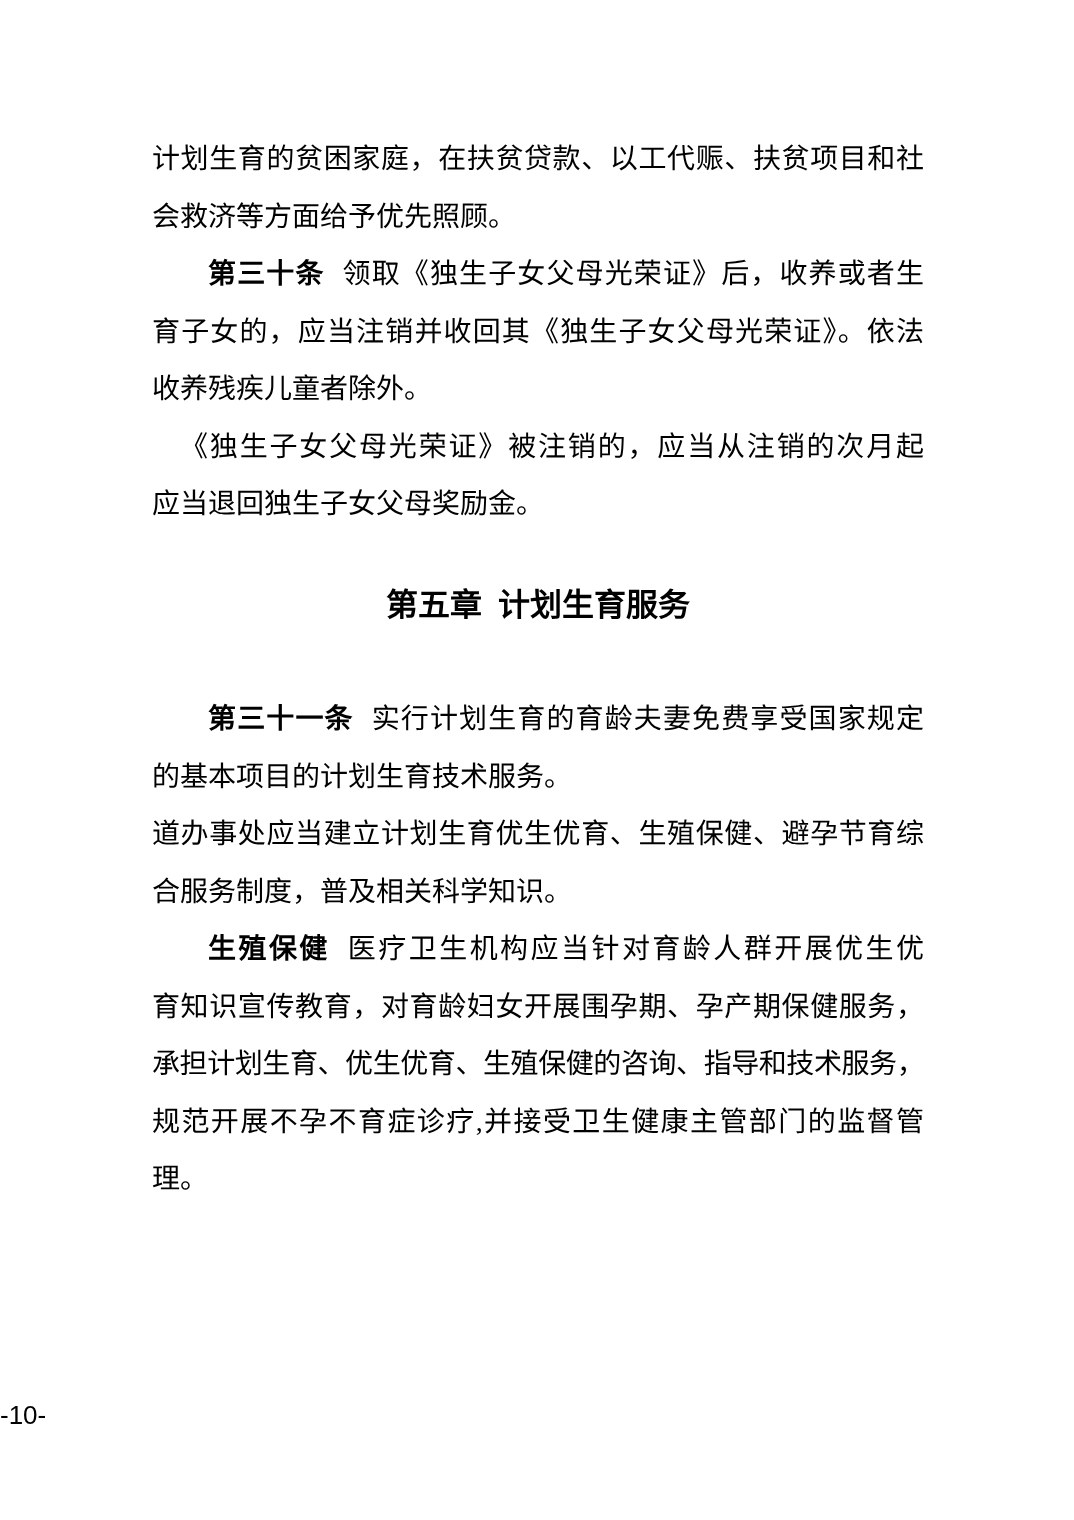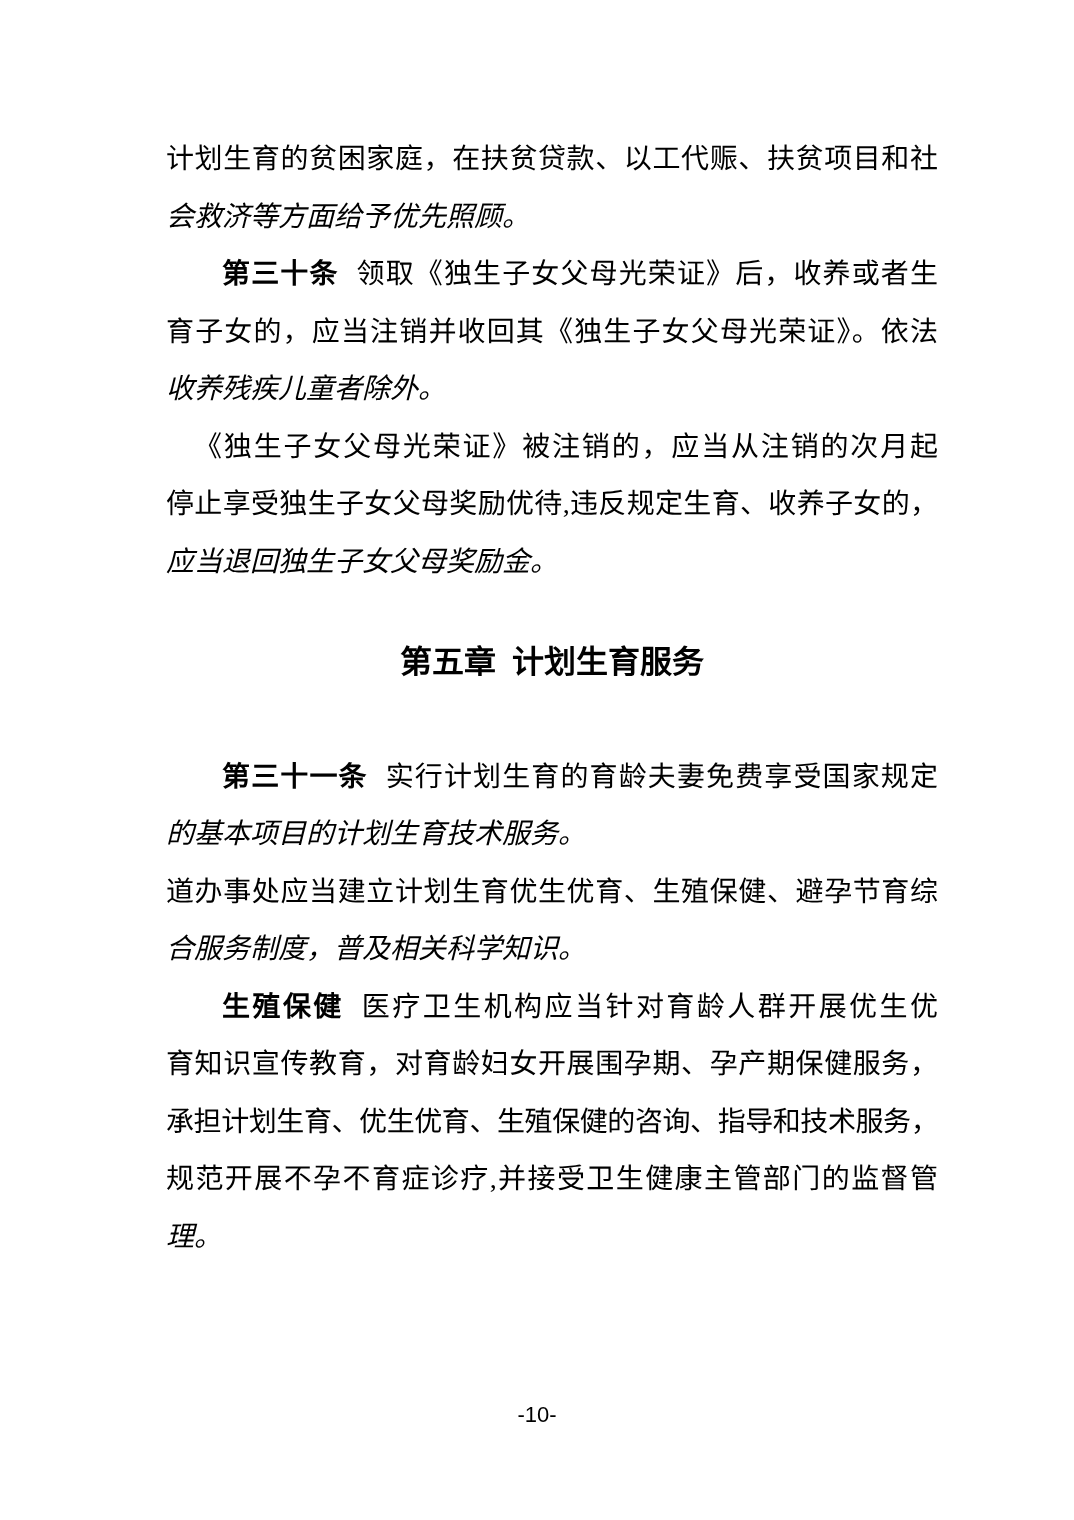--- a/index.html
+++ b/index.html
@@ -7,36 +7,35 @@
     width: 1074px;
     height: 1520px;
     background: #ffffff;
     position: relative;
     color: #000000;
     font-family: "Liberation Serif", "DejaVu Serif", serif;
     overflow: hidden;
   }
   .content {
     position: absolute;
-    left: 166px;
+    left: 152px;
     top: 130px;
     width: 772px;
   }
   .line {
     font-size: 28px;
     line-height: 57.5px;
     height: 57.5px;
     text-align: justify;
     text-align-last: justify;
     white-space: nowrap;
   }
   .line.last {
     text-align: center;
     text-align-last: left;
-    font-style: italic;
   }
   .ind2 { text-indent: 56px; }
   .ind1 { text-indent: 28px; }
   .tight { letter-spacing: -0.7px; }
   .art-label {
     font-family: Liberation Serif, serif;
     font-weight: 700;
     margin-right: 18px;
   }
   .chapter {
@@ -49,40 +48,38 @@
     text-align: right;
     text-align-last: center;
     white-space: nowrap;
   }
   .chapter-title { margin-left: 16px; }
   .page-number {
     position: absolute;
     top: 1398px;
     left: 0;
     width: 100%;
-    text-align: center;
     font-family: "Liberation Sans", "DejaVu Sans", sans-serif;
-    font-size: 22px;
+    font-size: 26px;
     line-height: 34px;
   }
 </style>
 </head>
 <body>
 
 <div class="content">
 
   <div class="line">计划生育的贫困家庭，在扶贫贷款、以工代赈、扶贫项目和社</div>
   <div class="line last">会救济等方面给予优先照顾。</div>
 
   <div class="line ind2"><b class="art-label">第三十条</b><span>领取《独生子女父母光荣证》后，收养或者生</span></div>
   <div class="line">育子女的，应当注销并收回其《独生子女父母光荣证》。依法</div>
   <div class="line last">收养残疾儿童者除外。</div>
 
   <div class="line ind1">《独生子女父母光荣证》被注销的，应当从注销的次月起</div>
-  <div class="line">停止享受独生子女父母奖励优待,违反规定生育、收养子女的，</div>
   <div class="line last">应当退回独生子女父母奖励金。</div>
 
   <div class="chapter"><span>第五章</span><span class="chapter-title">计划生育服务</span></div>
 
   <div class="line ind2"><b class="art-label">第三十一条</b><span>实行计划生育的育龄夫妻免费享受国家规定</span></div>
   <div class="line last">的基本项目的计划生育技术服务。</div>
 
   <div class="line">道办事处应当建立计划生育优生优育、生殖保健、避孕节育综</div>
   <div class="line last">合服务制度，普及相关科学知识。</div>
 

